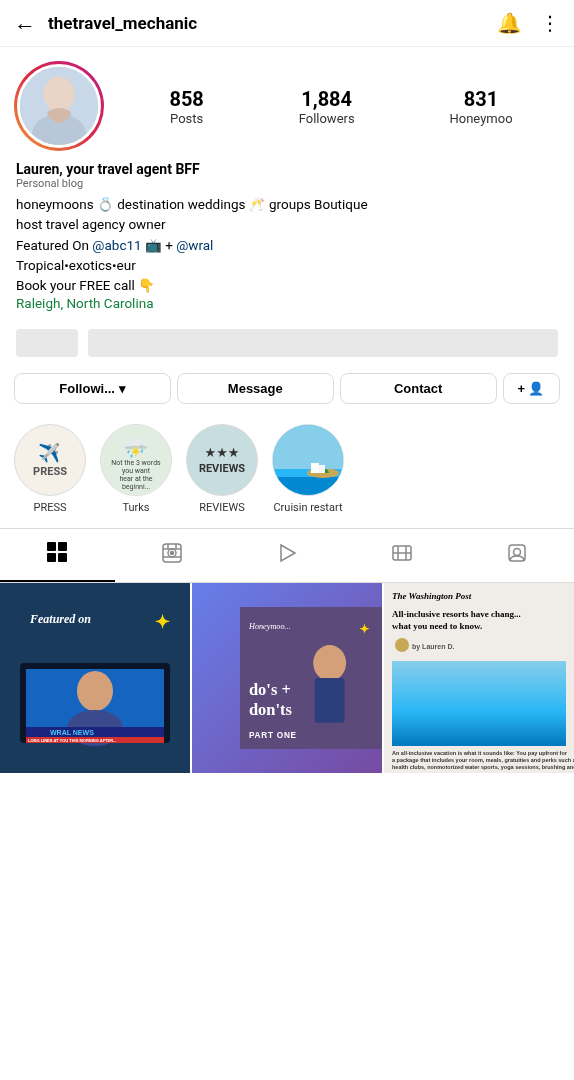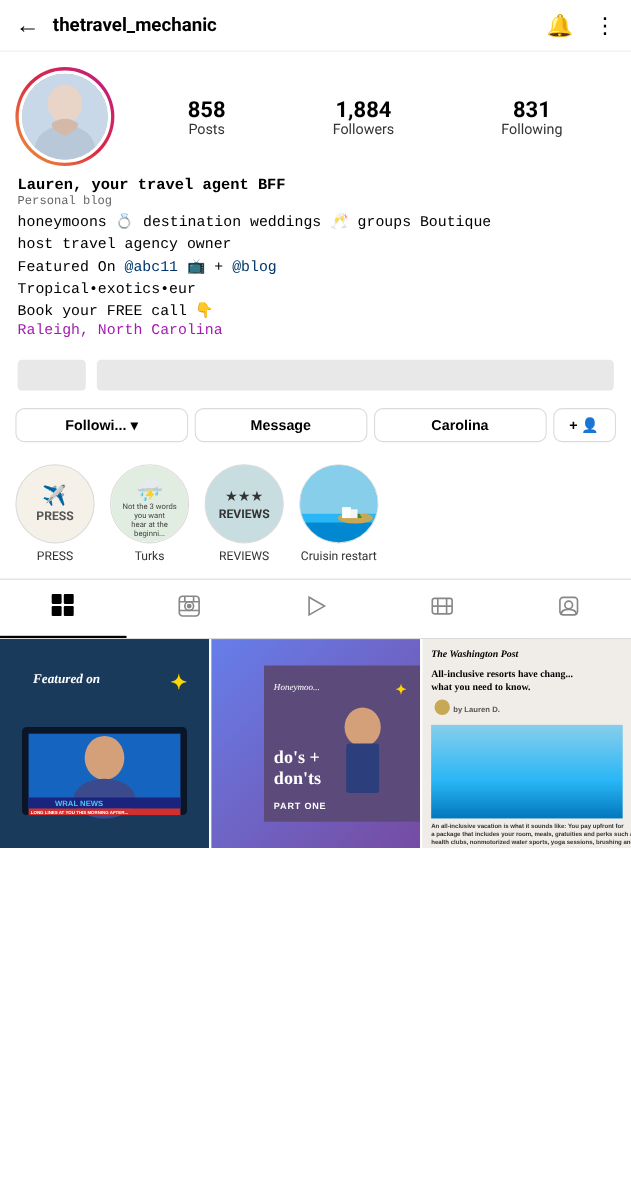--- a/index.html
+++ b/index.html
@@ -102,42 +102,41 @@
       font-weight: 700;
     }
     .stat-label {
       font-size: 13px;
       color: #333;
     }
     
     .bio-section {
       margin-top: 10px;
       padding: 0 2px;
-      font-family: Liberation Mono, monospace;
     }
     .bio-name {
       font-weight: 700;
       font-size: 14px;
     }
     .bio-category {
       font-size: 11px;
       color: #666;
     }
     .bio-text {
       font-size: 13.5px;
       line-height: 1.5;
       margin-top: 4px;
     }
     .bio-link {
       color: #00376B;
       font-size: 13.5px;
       text-decoration: none;
     }
     .bio-location {
-      color: #a21caf;
+      color: #15803d;
       font-size: 13.5px;
     }
     
     .story-highlights-preview {
       display: flex;
       gap: 10px;
       margin-top: 12px;
       padding: 6px 2px;
     }
     .highlight-placeholder {
@@ -339,51 +338,51 @@
       <div class="stat-item">
         <span class="stat-number">858</span>
         <span class="stat-label">Posts</span>
       </div>
       <div class="stat-item">
         <span class="stat-number">1,884</span>
         <span class="stat-label">Followers</span>
       </div>
       <div class="stat-item">
         <span class="stat-number">831</span>
-        <span class="stat-label">Following</span>
+        <span class="stat-label">Honeymoo</span>
       </div>
     </div>
   </div>
 
   <div class="bio-section">
     <div class="bio-name">Lauren, your travel agent BFF</div>
     <div class="bio-category">Personal blog</div>
     <div class="bio-text">
       <span>honeymoons 💍 destination weddings 🥂 groups Boutique</span><br>
       <span>host travel agency owner</span><br>
-      <span>Featured On <span style="color:#00376b;">@abc11</span> 📺 + <span style="color:#00376b;">@blog</span></span><br>
+      <span>Featured On <span style="color:#00376b;">@abc11</span> 📺 + <span style="color:#00376b;">@wral</span></span><br>
       <span>Tropical•exotics•eur</span><br>
       <span>Book your FREE call 👇</span>
     </div>
     <div class="bio-location">Raleigh, North Carolina</div>
   </div>
 
   <div class="story-highlights-preview">
     <div class="highlight-placeholder"></div>
     <div class="highlight-placeholder" style="flex:1;"></div>
   </div>
 </div>
 
 <div class="action-buttons">
   <button class="btn btn-follow">
     <span>Followi...</span>
     <span> ▾</span>
   </button>
   <button class="btn">Message</button>
-  <button class="btn">Carolina</button>
+  <button class="btn">Contact</button>
   <button class="btn btn-add-friend">
     <span>+</span>
     <span>👤</span>
   </button>
 </div>
 
 <div class="highlights-row">
 
   <div class="highlight-item">
     <div class="highlight-circle highlight-press">

